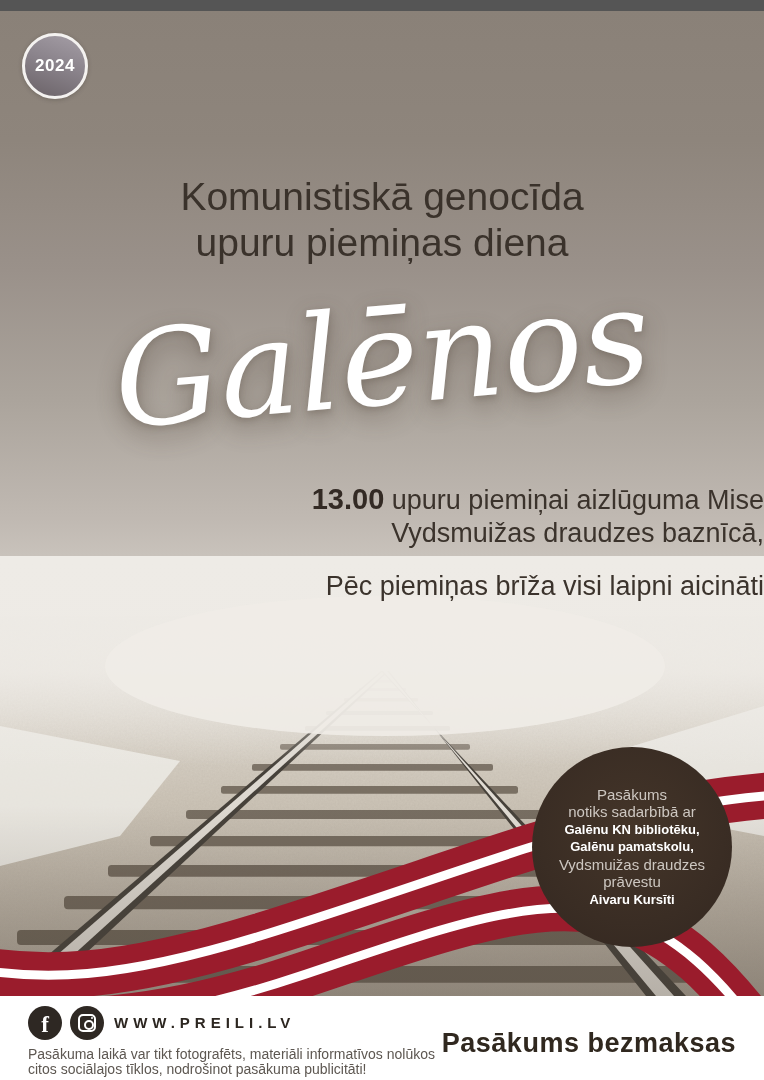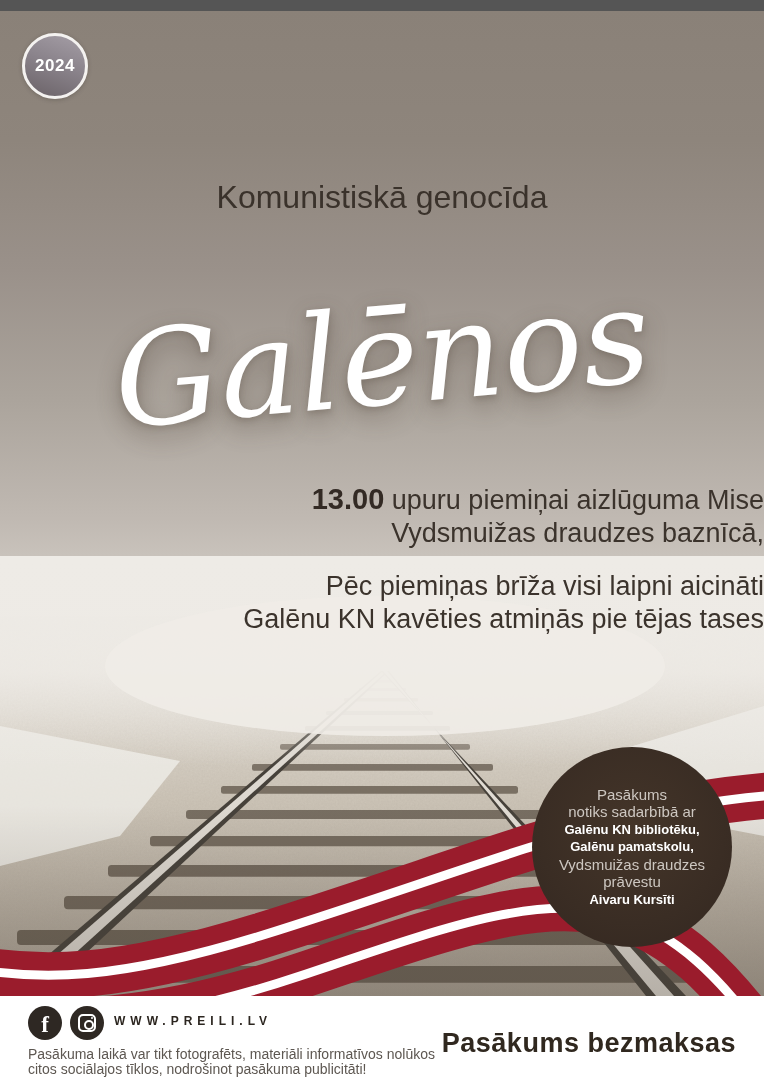--- a/index.html
+++ b/index.html
@@ -25,21 +25,21 @@
   }
   .badge span{color:#fff;font-weight:bold;font-size:17px;letter-spacing:.5px;}
   
   .title{
     position:absolute;left:0;top:52px;width:100%;text-align:center;z-index:5;
     font-size:76px;font-weight:bold;color:#342b25;letter-spacing:-2px;
     -webkit-text-stroke:2px #342b25;
   }
   .subtitle{
     position:absolute;left:0;top:163px;width:100%;text-align:center;z-index:5;
-    font-size:32px;line-height:46px;color:#3a322b;font-weight:normal;
+    font-size:39px;line-height:46px;color:#3a322b;font-weight:normal;
   }
   .script-name{
     position:absolute;left:0;top:252px;width:100%;text-align:center;z-index:5;
     font-family:"DejaVu Serif",serif;font-style:italic;font-size:132px;line-height:190px;
     color:#ffffff;transform:rotate(-5deg);
     text-shadow:0 10px 24px rgba(70,58,46,.45), 0 3px 6px rgba(70,58,46,.25);
   }
   
   .schedule{
     position:absolute;left:0;top:472px;width:100%;text-align:right;z-index:5;
@@ -57,21 +57,21 @@
   .partners .b{font-weight:bold;color:#ffffff;font-size:13px;}
   
   .footer{position:absolute;left:0;bottom:0;width:764px;height:95px;background:#ffffff;z-index:10;}
   .social{position:absolute;left:28px;top:10px;display:flex;align-items:center;gap:8px;}
   .icon-circle{width:34px;height:34px;border-radius:50%;background:#2e2823;display:flex;align-items:center;justify-content:center;}
   .fb-glyph{color:#fff;font-weight:bold;font-size:23px;font-family:"Liberation Serif",serif;margin-top:3px;}
   .ig-glyph{width:18px;height:18px;border:2px solid #fff;border-radius:5px;position:relative;}
   .ig-glyph::before{content:"";position:absolute;left:4px;top:4px;width:6px;height:6px;border:2px solid #fff;border-radius:50%;}
   .ig-glyph::after{content:"";position:absolute;right:1px;top:1px;width:2px;height:2px;background:#fff;border-radius:50%;}
   .site{
-    position:absolute;left:114px;top:18px;font-weight:bold;font-size:12px;letter-spacing:5px;color:#2c2620;
+    position:absolute;left:114px;top:18px;font-weight:bold;font-size:15px;letter-spacing:5px;color:#2c2620;
   }
   .disclaimer{
     position:absolute;left:28px;top:51px;font-size:14px;line-height:14.5px;color:#5d5751;
   }
   .free{
     position:absolute;right:28px;top:32px;font-weight:bold;font-size:27px;color:#30281f;letter-spacing:.5px;
   }
 </style>
 </head>
 <body>
@@ -145,30 +145,30 @@
       <path d="M -40 262 C 60 278, 160 272, 300 225 C 440 178, 540 140, 620 165 C 680 185, 720 230, 750 268 C 770 292, 790 300, 804 300" stroke="#ffffff" stroke-width="9"></path>
     </g>
   </svg>
 
   <div class="badge">
     <span>2024</span>
   </div>
 
   <div class="subtitle">
     <div>Komunistiskā genocīda</div>
+    <div>upuru piemiņas diena</div>
   </div>
   <div class="script-name">Galēnos</div>
 
   <div class="schedule">
     <div><span class="time">13.00</span><span> upuru piemiņai aizlūguma Mise</span></div>
     <div>Vydsmuižas draudzes baznīcā,</div>
     <div class="gap"></div>
     <div class="gap"></div>
     <div>Pēc piemiņas brīža visi laipni aicināti</div>
-    <div>Galēnu KN kavēties atmiņās pie tējas tases</div>
   </div>
 
   <div class="partners">
     <div>Pasākums</div>
     <div>notiks sadarbībā ar</div>
     <div class="b">Galēnu KN bibliotēku,</div>
     <div class="b">Galēnu pamatskolu,</div>
     <div>Vydsmuižas draudzes</div>
     <div>prāvestu</div>
     <div class="b">Aivaru Kursīti</div>

